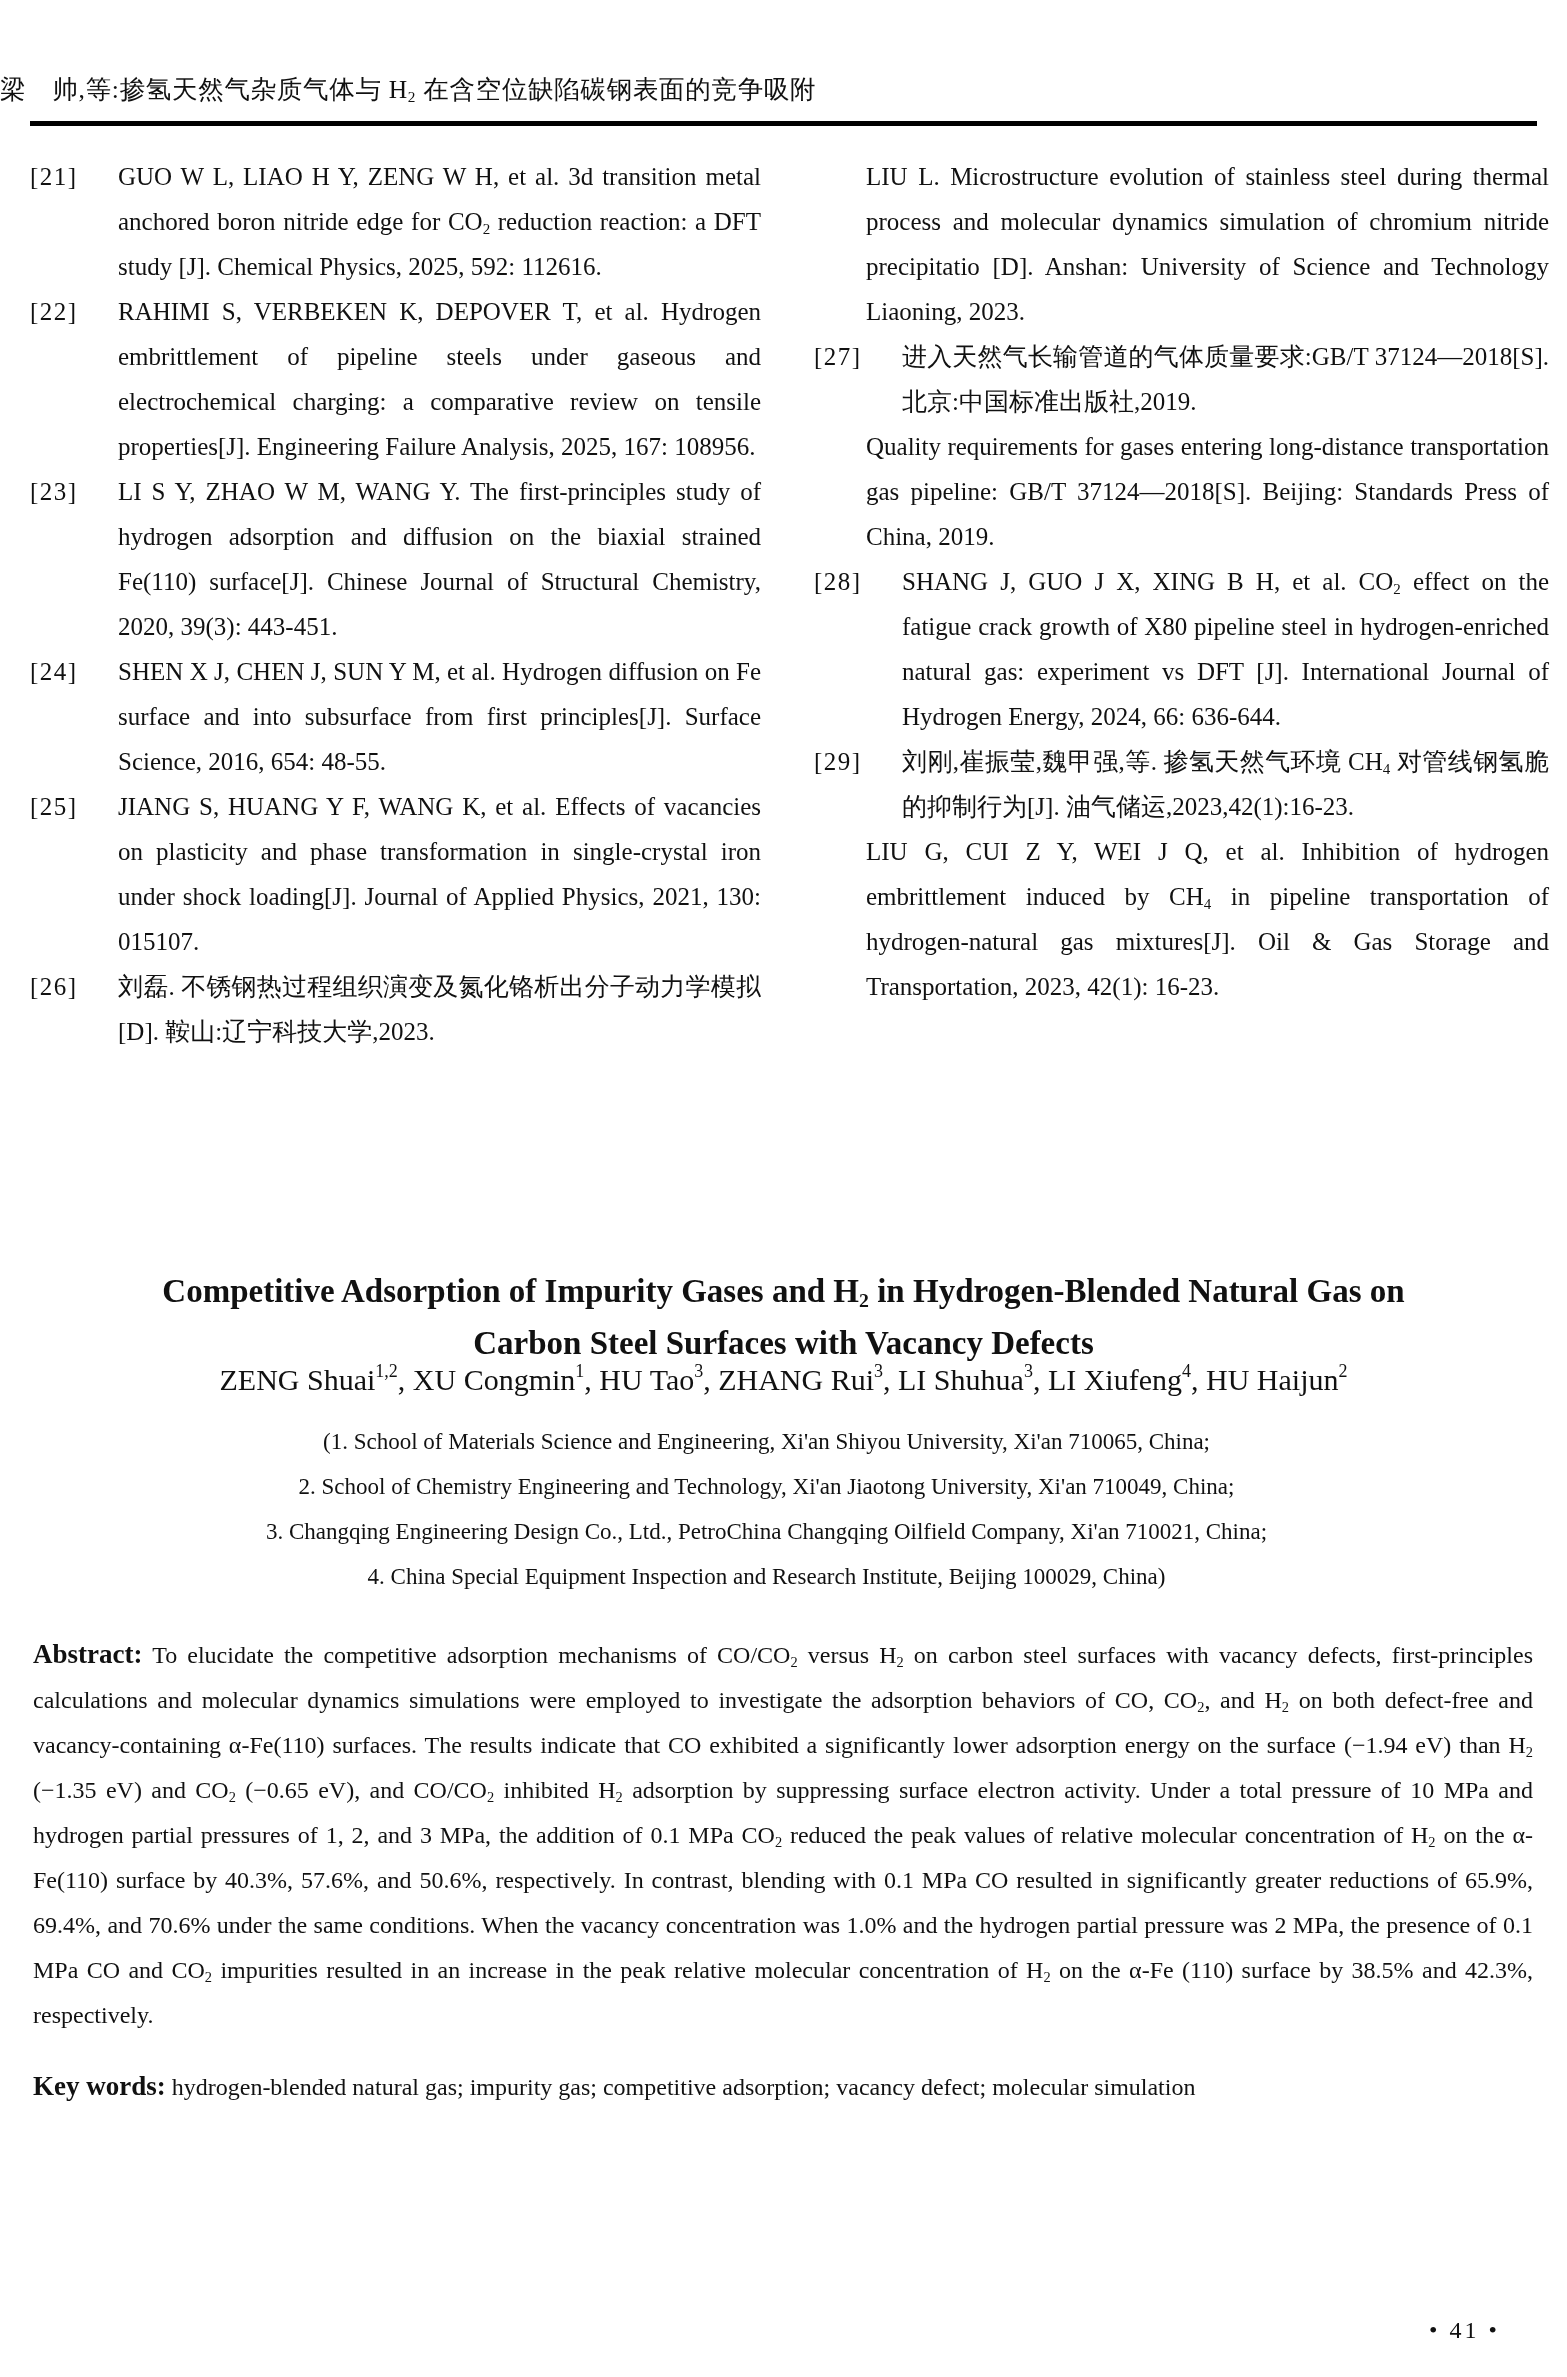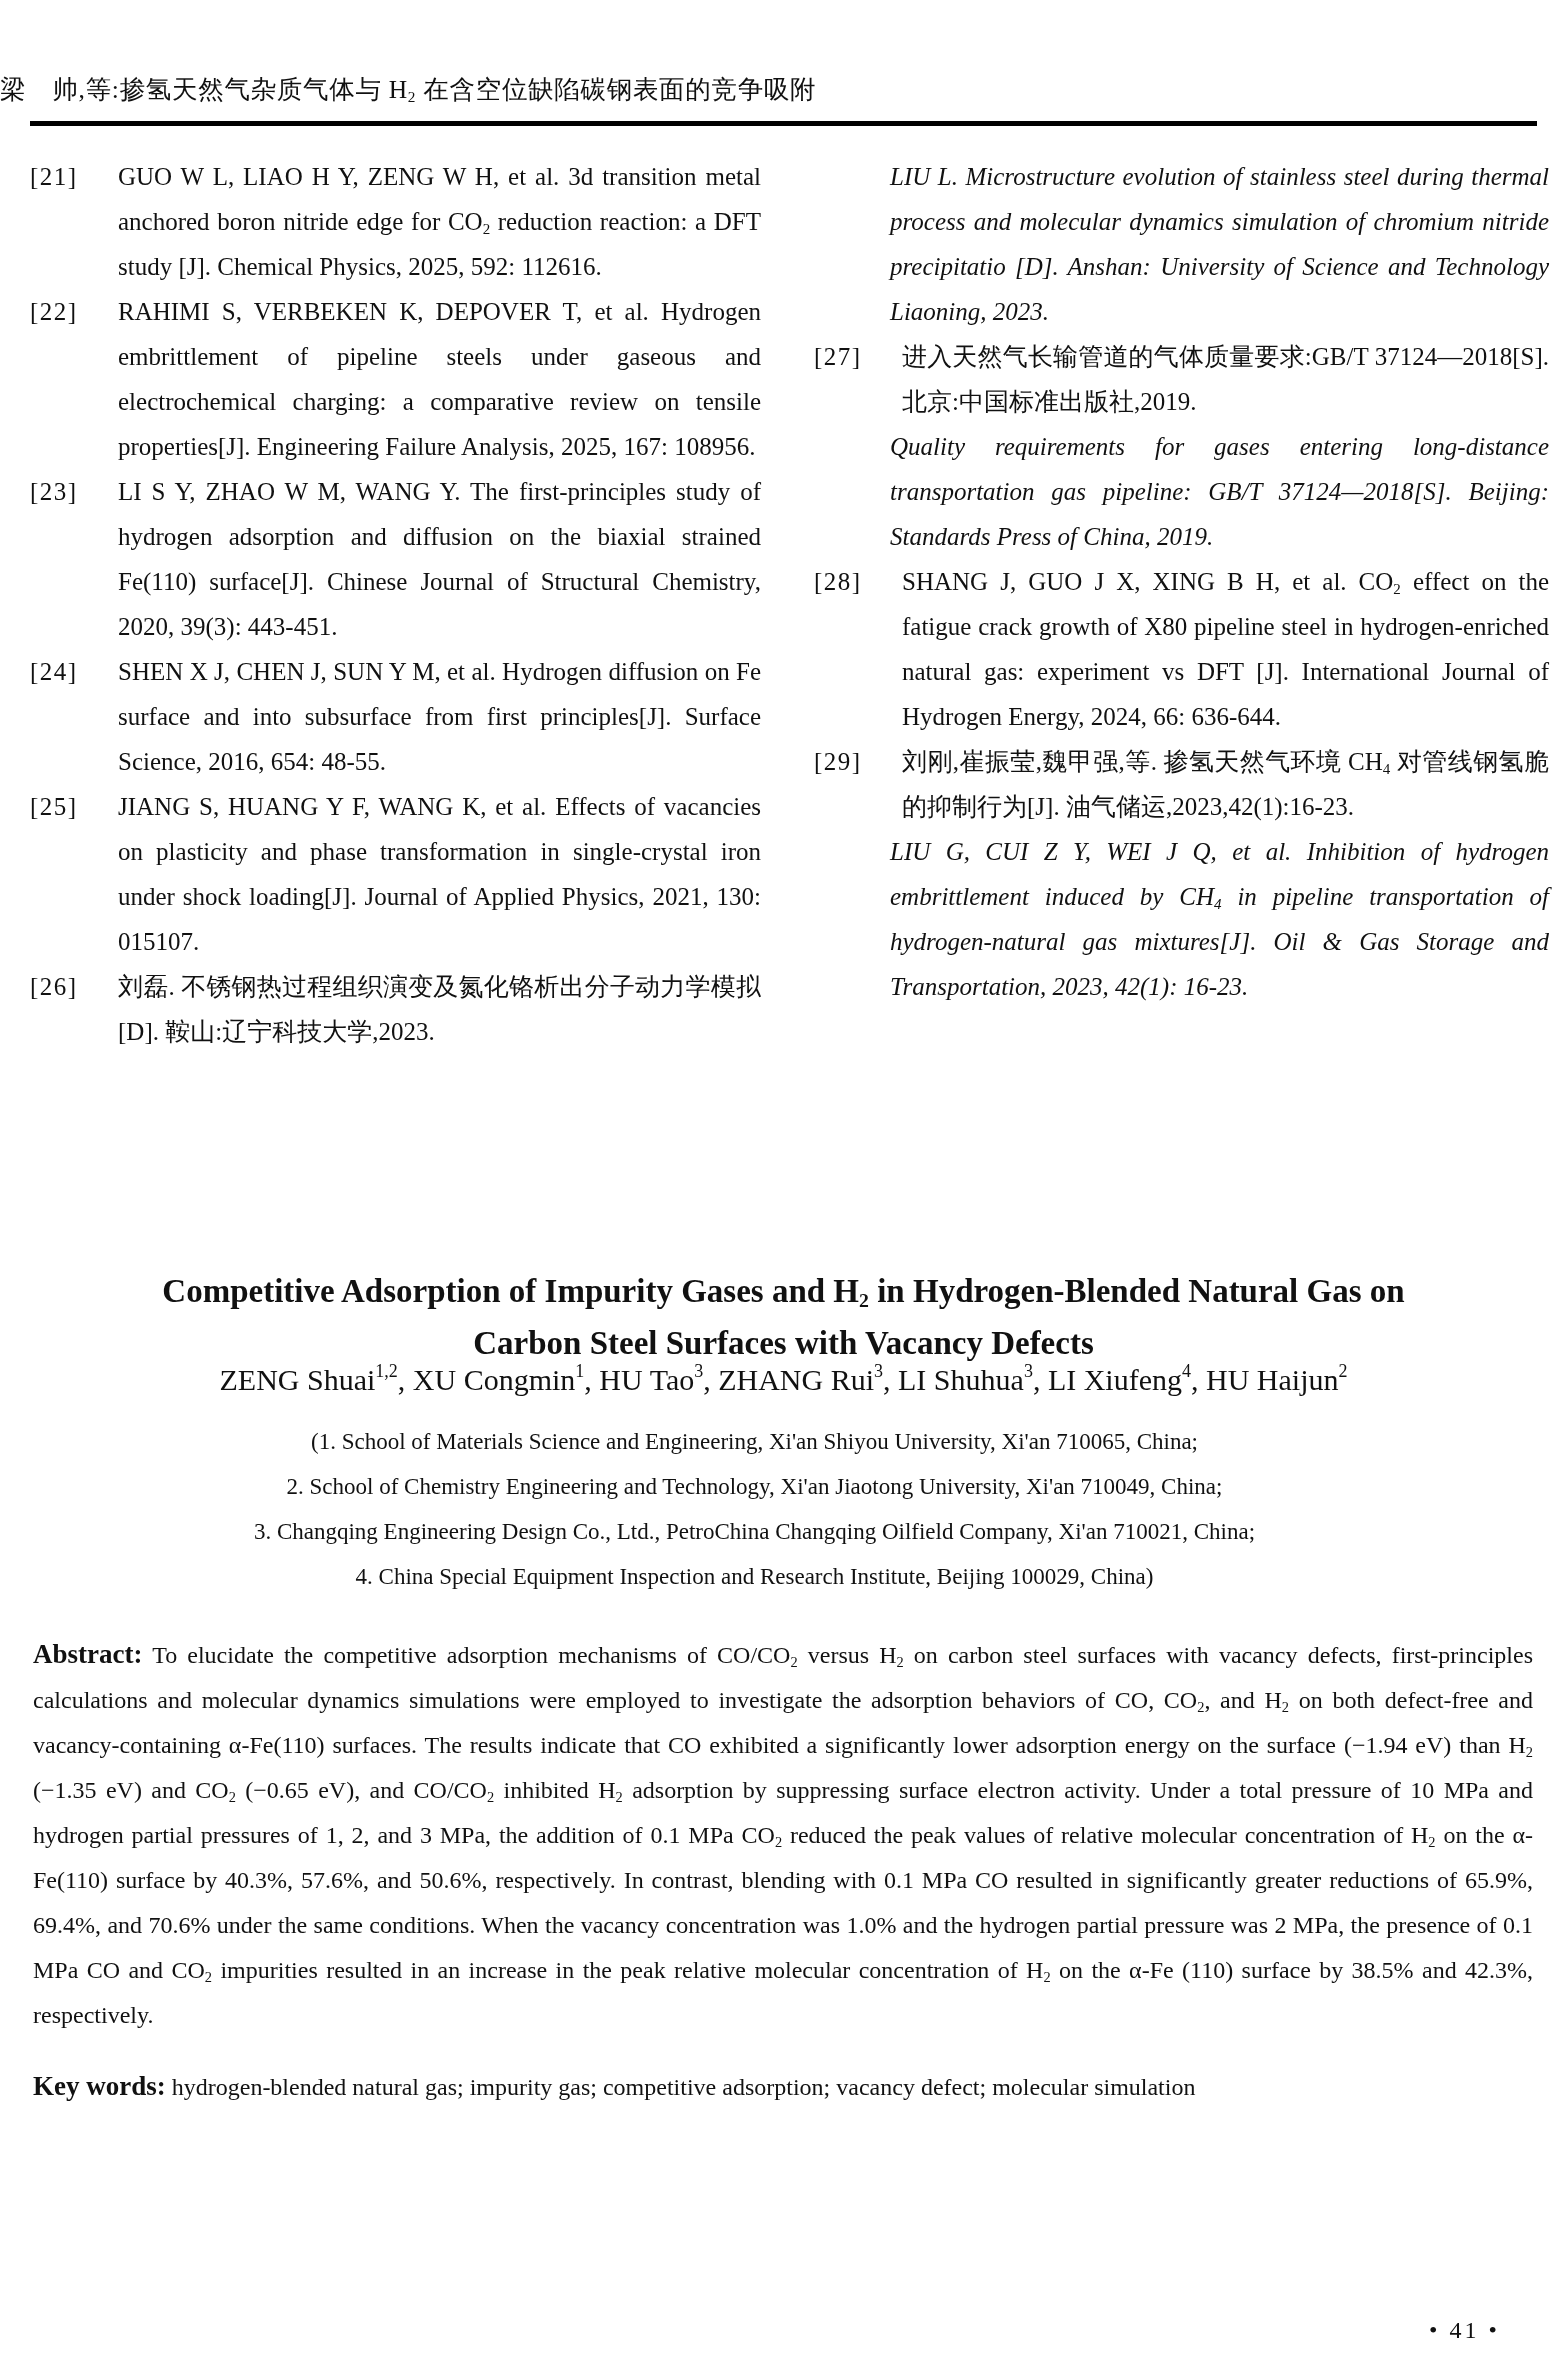--- a/index.html
+++ b/index.html
@@ -14,32 +14,32 @@
   .head-rule { position: absolute; left: 30px; top: 121px; width: 1507px; height: 5.2px; background: #000; }
   sub { font-size: 60%; vertical-align: -0.25em; line-height: 0; }
   sup { font-size: 60%; vertical-align: 0.7em; line-height: 0; }
 
   .col { position: absolute; top: 154px; font-size: 25px; line-height: 45px; }
   .col-left { left: 30px; width: 731px; }
   .col-right { left: 814px; width: 735px; }
   .ref { display: flex; }
   .ref-num { width: 88px; flex: none; letter-spacing: 1.5px; }
   .ref-body { flex: 1; text-align: justify; text-align-last: left; }
-  .ref-cont { margin-left: 76px; text-align: justify; text-align-last: left; font-style: italic; }
+  .ref-cont { margin-left: 52px; text-align: justify; text-align-last: left; }
 
   .en-title {
     position: absolute; left: 0; top: 1265px; width: 1567px; text-align: center;
     font-size: 33px; font-weight: bold; line-height: 52px;
   }
   .authors {
     position: absolute; left: 0; top: 1363px; width: 1567px; text-align: center;
     font-size: 30px;
   }
   .affils {
-    position: absolute; left: 4px; top: 1419px; width: 1501px; text-align: center;
+    position: absolute; left: 16px; top: 1419px; width: 1501px; text-align: center;
     font-size: 23px; line-height: 45px;
   }
   .abstract {
     position: absolute; left: 33px; top: 1632px; width: 1500px;
     font-size: 24px; line-height: 45px; text-align: justify; text-align-last: left;
   }
   .abstract b { font-size: 27px; }
   .keywords {
     position: absolute; left: 33px; top: 2064px; width: 1500px;
     font-size: 24px; line-height: 45px;

